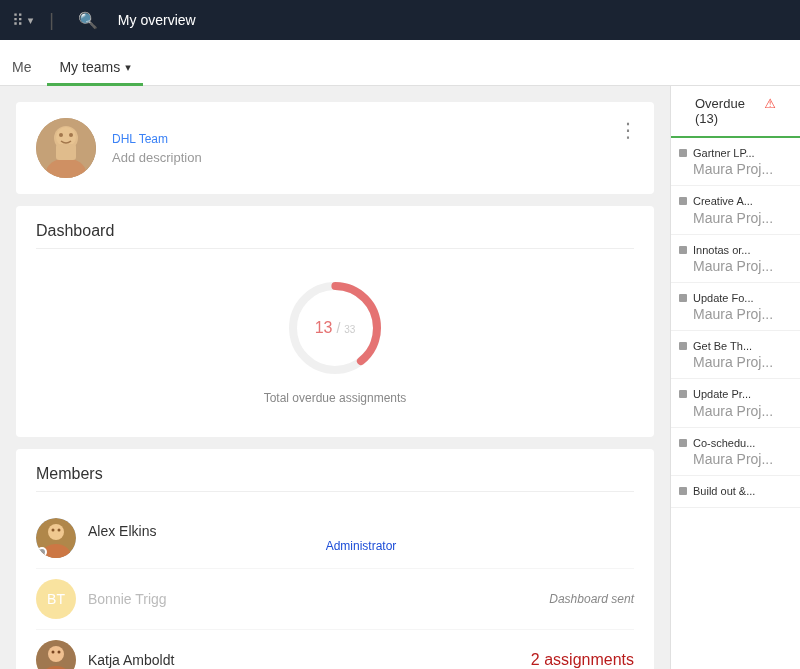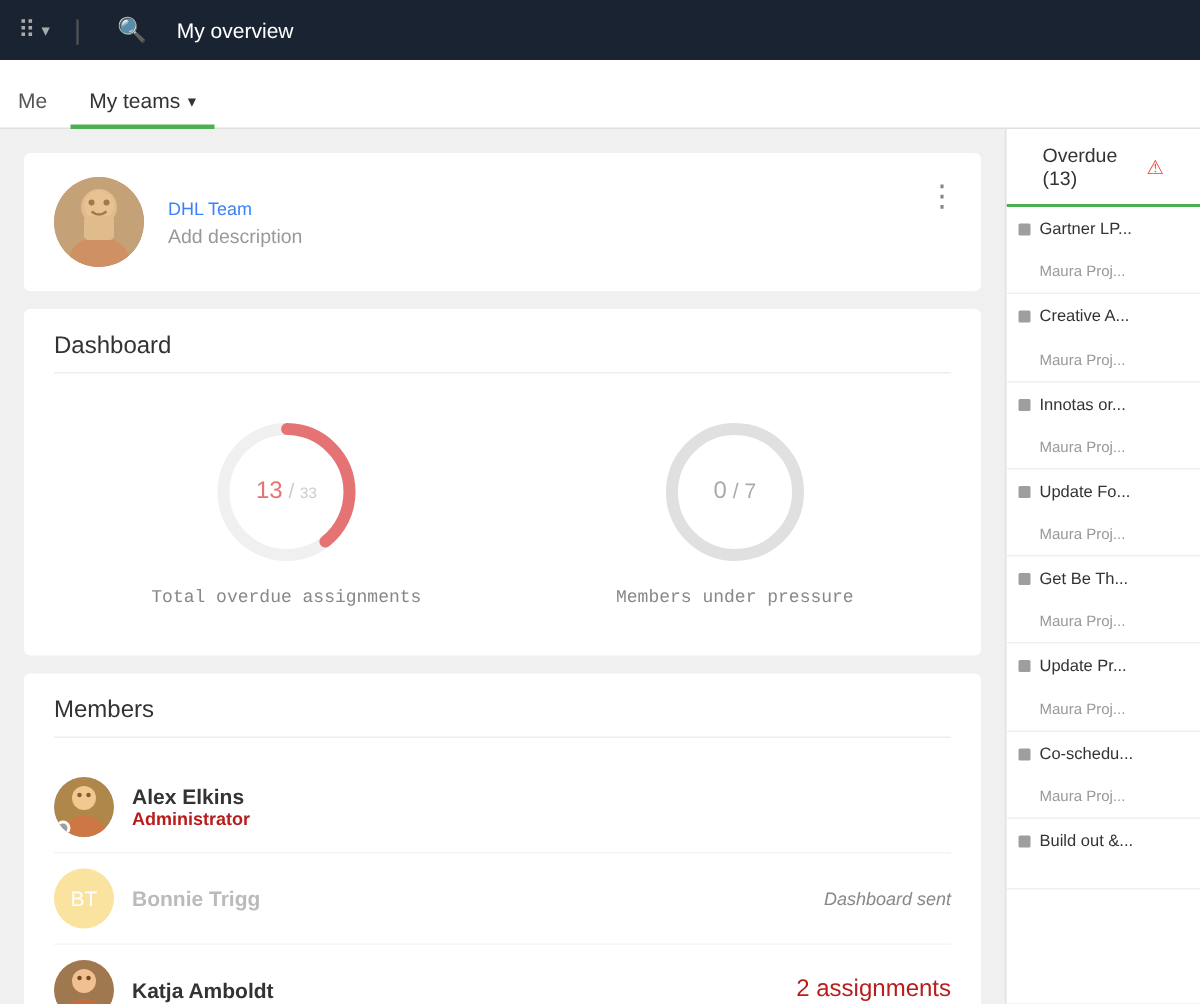--- a/index.html
+++ b/index.html
@@ -126,21 +126,20 @@
     .metric-item {
       display: flex;
       flex-direction: column;
       align-items: center;
       gap: 8px;
     }
     .metric-label {
       font-size: 12px;
       color: #888;
       text-align: right;
-      font-family: Liberation Mono, monospace;
     }
 
     
     .donut-container {
       position: relative;
       width: 110px;
       height: 110px;
     }
     .donut-svg { width: 110px; height: 110px; }
     .donut-text {
@@ -181,23 +180,23 @@
       opacity: 0.6;
     }
     .status-dot {
       position: absolute;
       bottom: 1px; left: 1px;
       width: 10px; height: 10px;
       border-radius: 50%;
       background: #9e9e9e;
       border: 2px solid #fff;
     }
-    .member-info { flex: 1; font-weight: bold; }
+    .member-info { flex: 1; }
     .member-name { font-size: 14px; color: #333; }
-    .member-role { font-size: 12px; color: #b91c1c; }
+    .member-role { font-size: 12px; color: #1d4ed8; text-align: center; }
     .member-status-right {
       font-size: 12px;
       color: #888;
       font-style: italic;
     }
     .member-assignments {
       font-size: 16px;
       color: #b91c1c;
     }
 
@@ -208,21 +207,20 @@
       border-left: 1px solid #e0e0e0;
       overflow: hidden;
     }
     .right-panel-header {
       padding: 10px 24px;
       font-size: 13px;
       font-weight: 500;
       color: #333;
       border-bottom: 2px solid #4caf50;
       display: flex;
-      align-items: center;
       gap: 4px;
     }
     .alert-icon { color: #f44336; font-size: 13px; }
     .right-item {
       padding: 8px;
       border-bottom: 1px solid #f0f0f0;
       cursor: pointer;
     }
     .right-item-row {
       display: flex;
@@ -230,21 +228,21 @@
       gap: 6px;
     }
     .right-item-icon {
       width: 8px; height: 8px;
       background: #9e9e9e;
       border-radius: 1px;
       flex-shrink: 0;
       margin-top: 3px;
     }
     .right-item-text { font-size: 11px; color: #333; line-height: 1.3; }
-    .right-item-sub { font-size: 10px; color: #999; margin-top: 16px; }
+    .right-item-sub { font-size: 14px; color: #999; margin-top: 1px; }
     .right-item-truncate {
       white-space: nowrap;
       overflow: hidden;
       text-overflow: ellipsis;
       max-width: 95px;
     }
 
     
     .person-avatar {
       width: 60px; height: 60px;
@@ -329,31 +327,20 @@
 
               <circle cx="55" cy="55" r="42" fill="none" stroke="#e57373" stroke-width="8" stroke-dasharray="104 160" stroke-dashoffset="66" stroke-linecap="round"></circle>
             </svg>
             <div class="donut-text red">
               <span>13</span><span style="color:#ccc;font-size:14px;"> / </span><span style="color:#ccc;font-size:10px;">33</span>
             </div>
           </div>
           <div class="metric-label">Total overdue assignments</div>
         </div>
 
-        <div class="metric-item">
-          <div class="donut-container">
-            <svg class="donut-svg" viewBox="0 0 110 110">
-              <circle cx="55" cy="55" r="42" fill="none" stroke="#e0e0e0" stroke-width="8"></circle>
-            </svg>
-            <div class="donut-text gray">
-              <span>0</span><span style="font-size:14px;"> / </span><span style="font-size:14px;">7</span>
-            </div>
-          </div>
-          <div class="metric-label">Members under pressure</div>
-        </div>
 
       </div>
     </div>
 
     <div class="members-card">
       <div class="card-title">Members</div>
 
       <div class="member-row">
         <div class="member-person" style="position:relative;">
           <svg width="40" height="40" viewBox="0 0 40 40">

